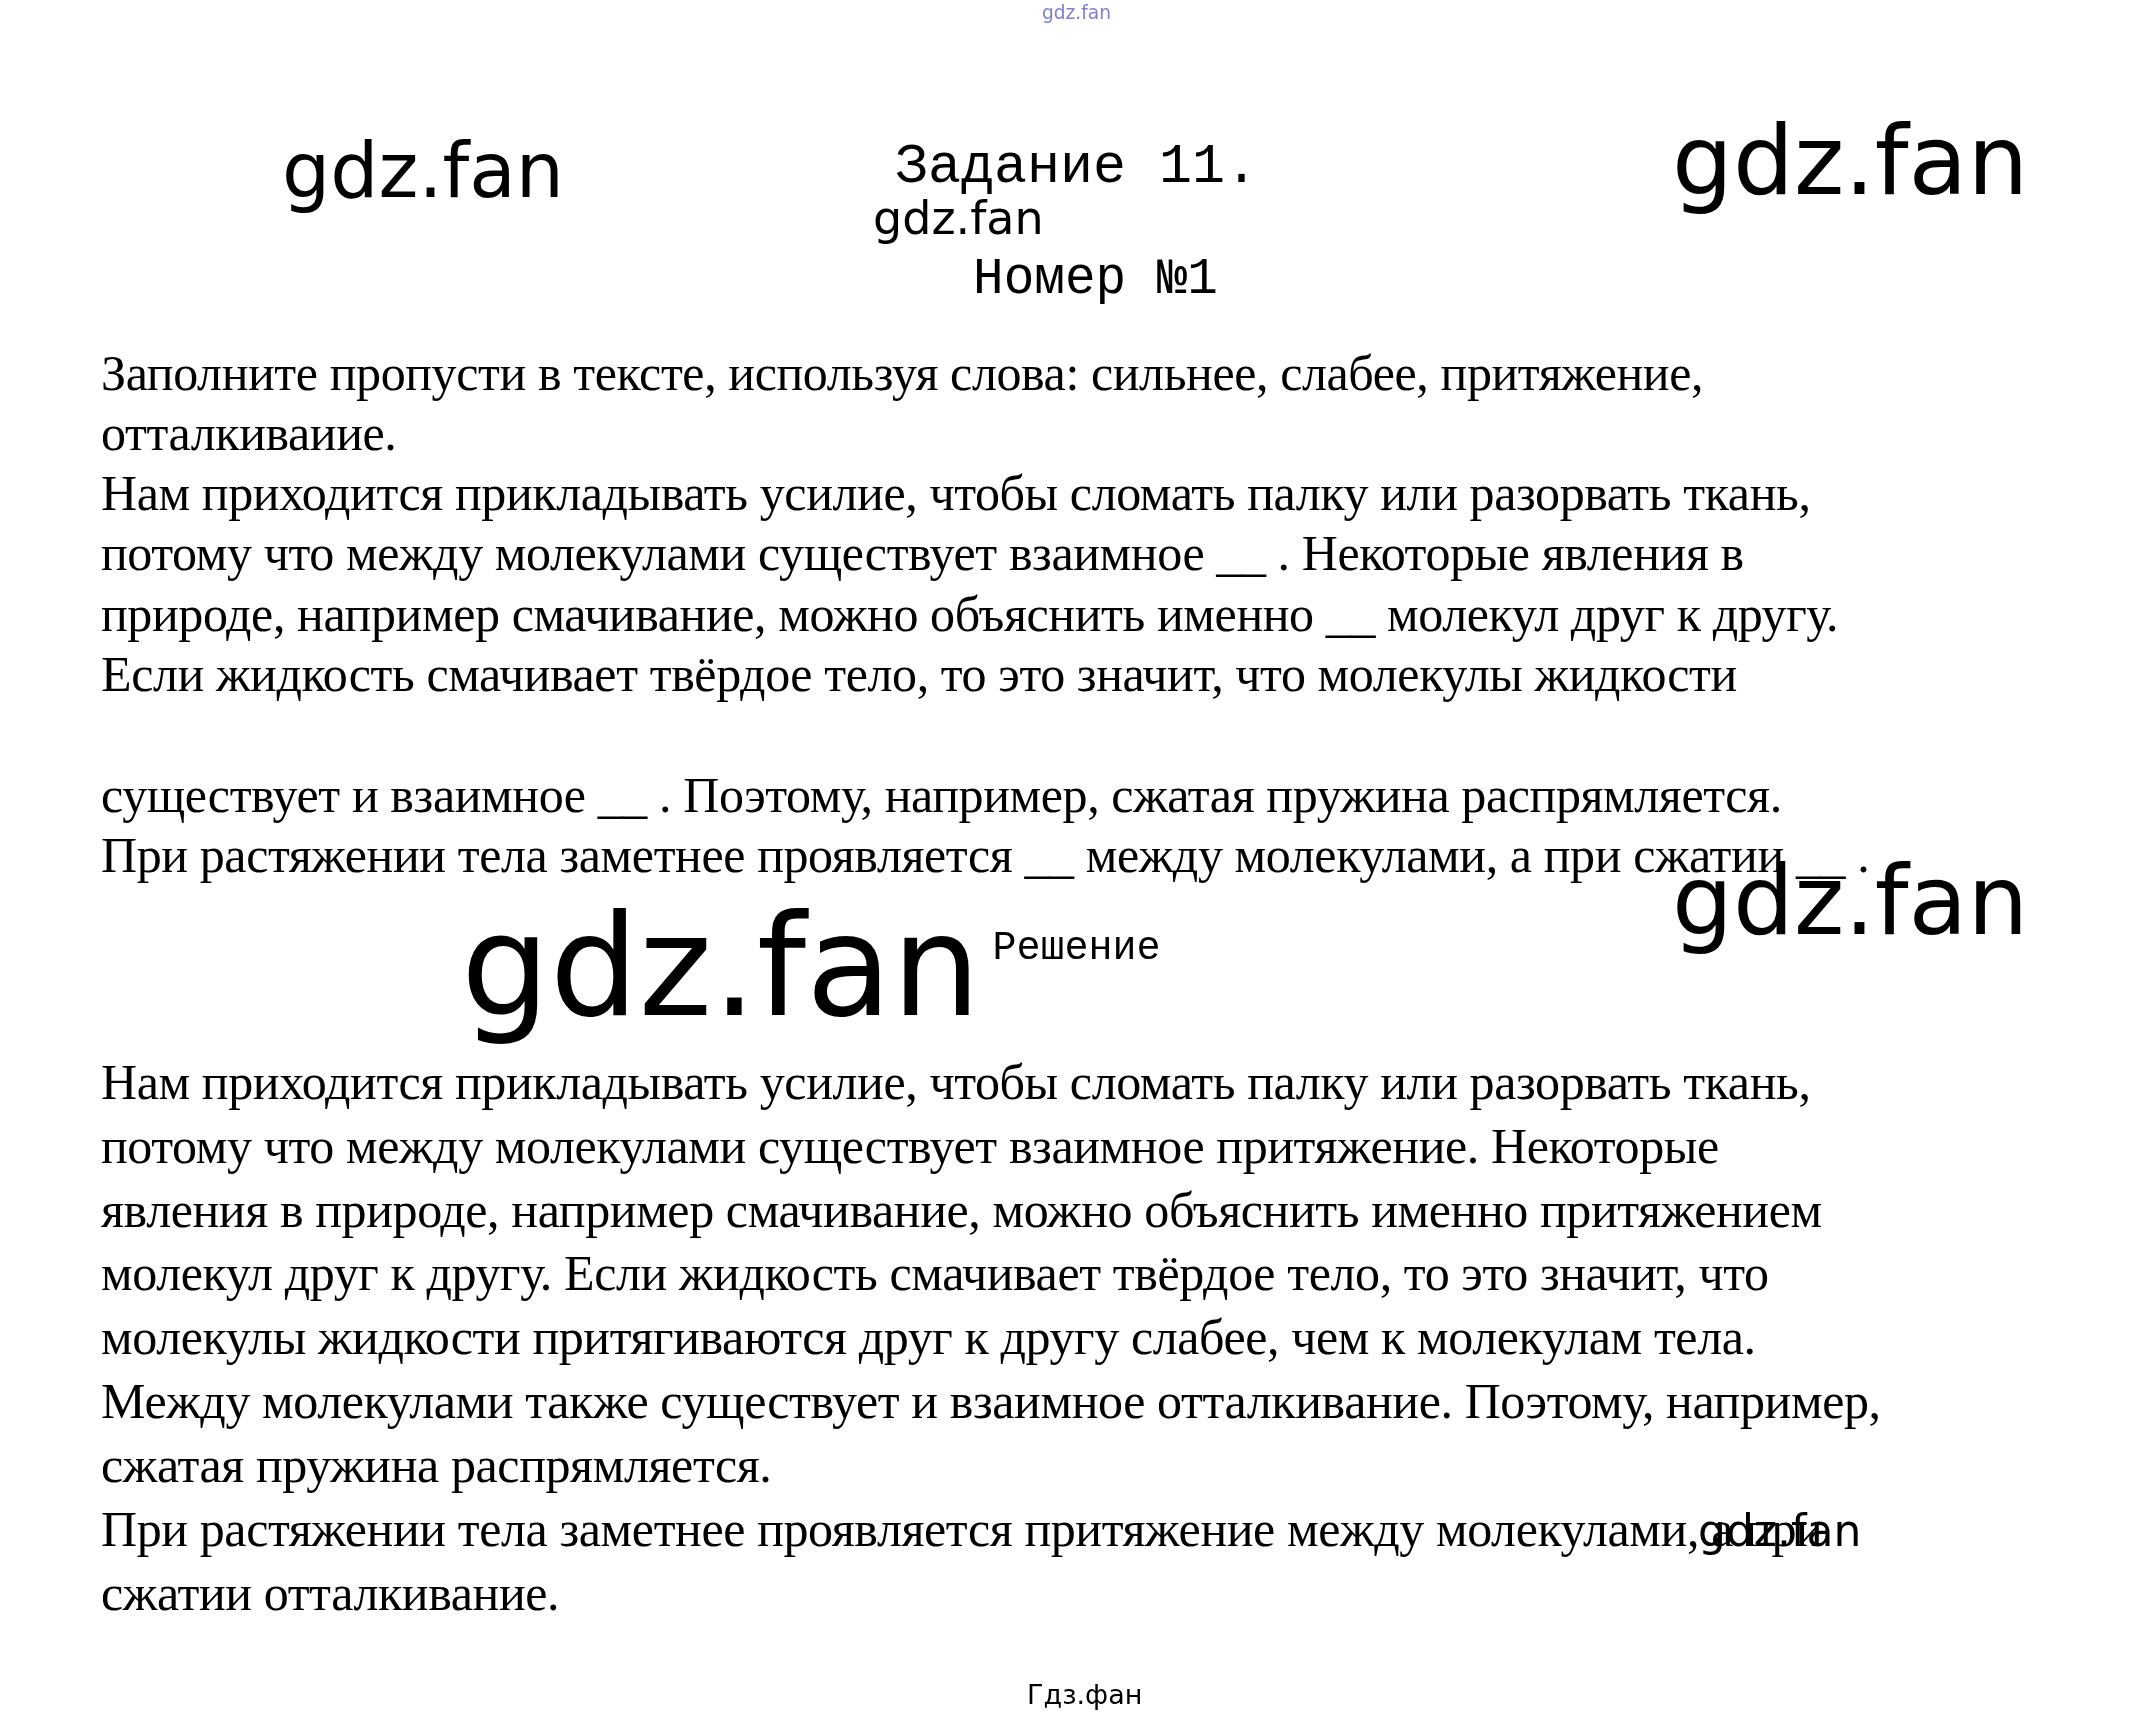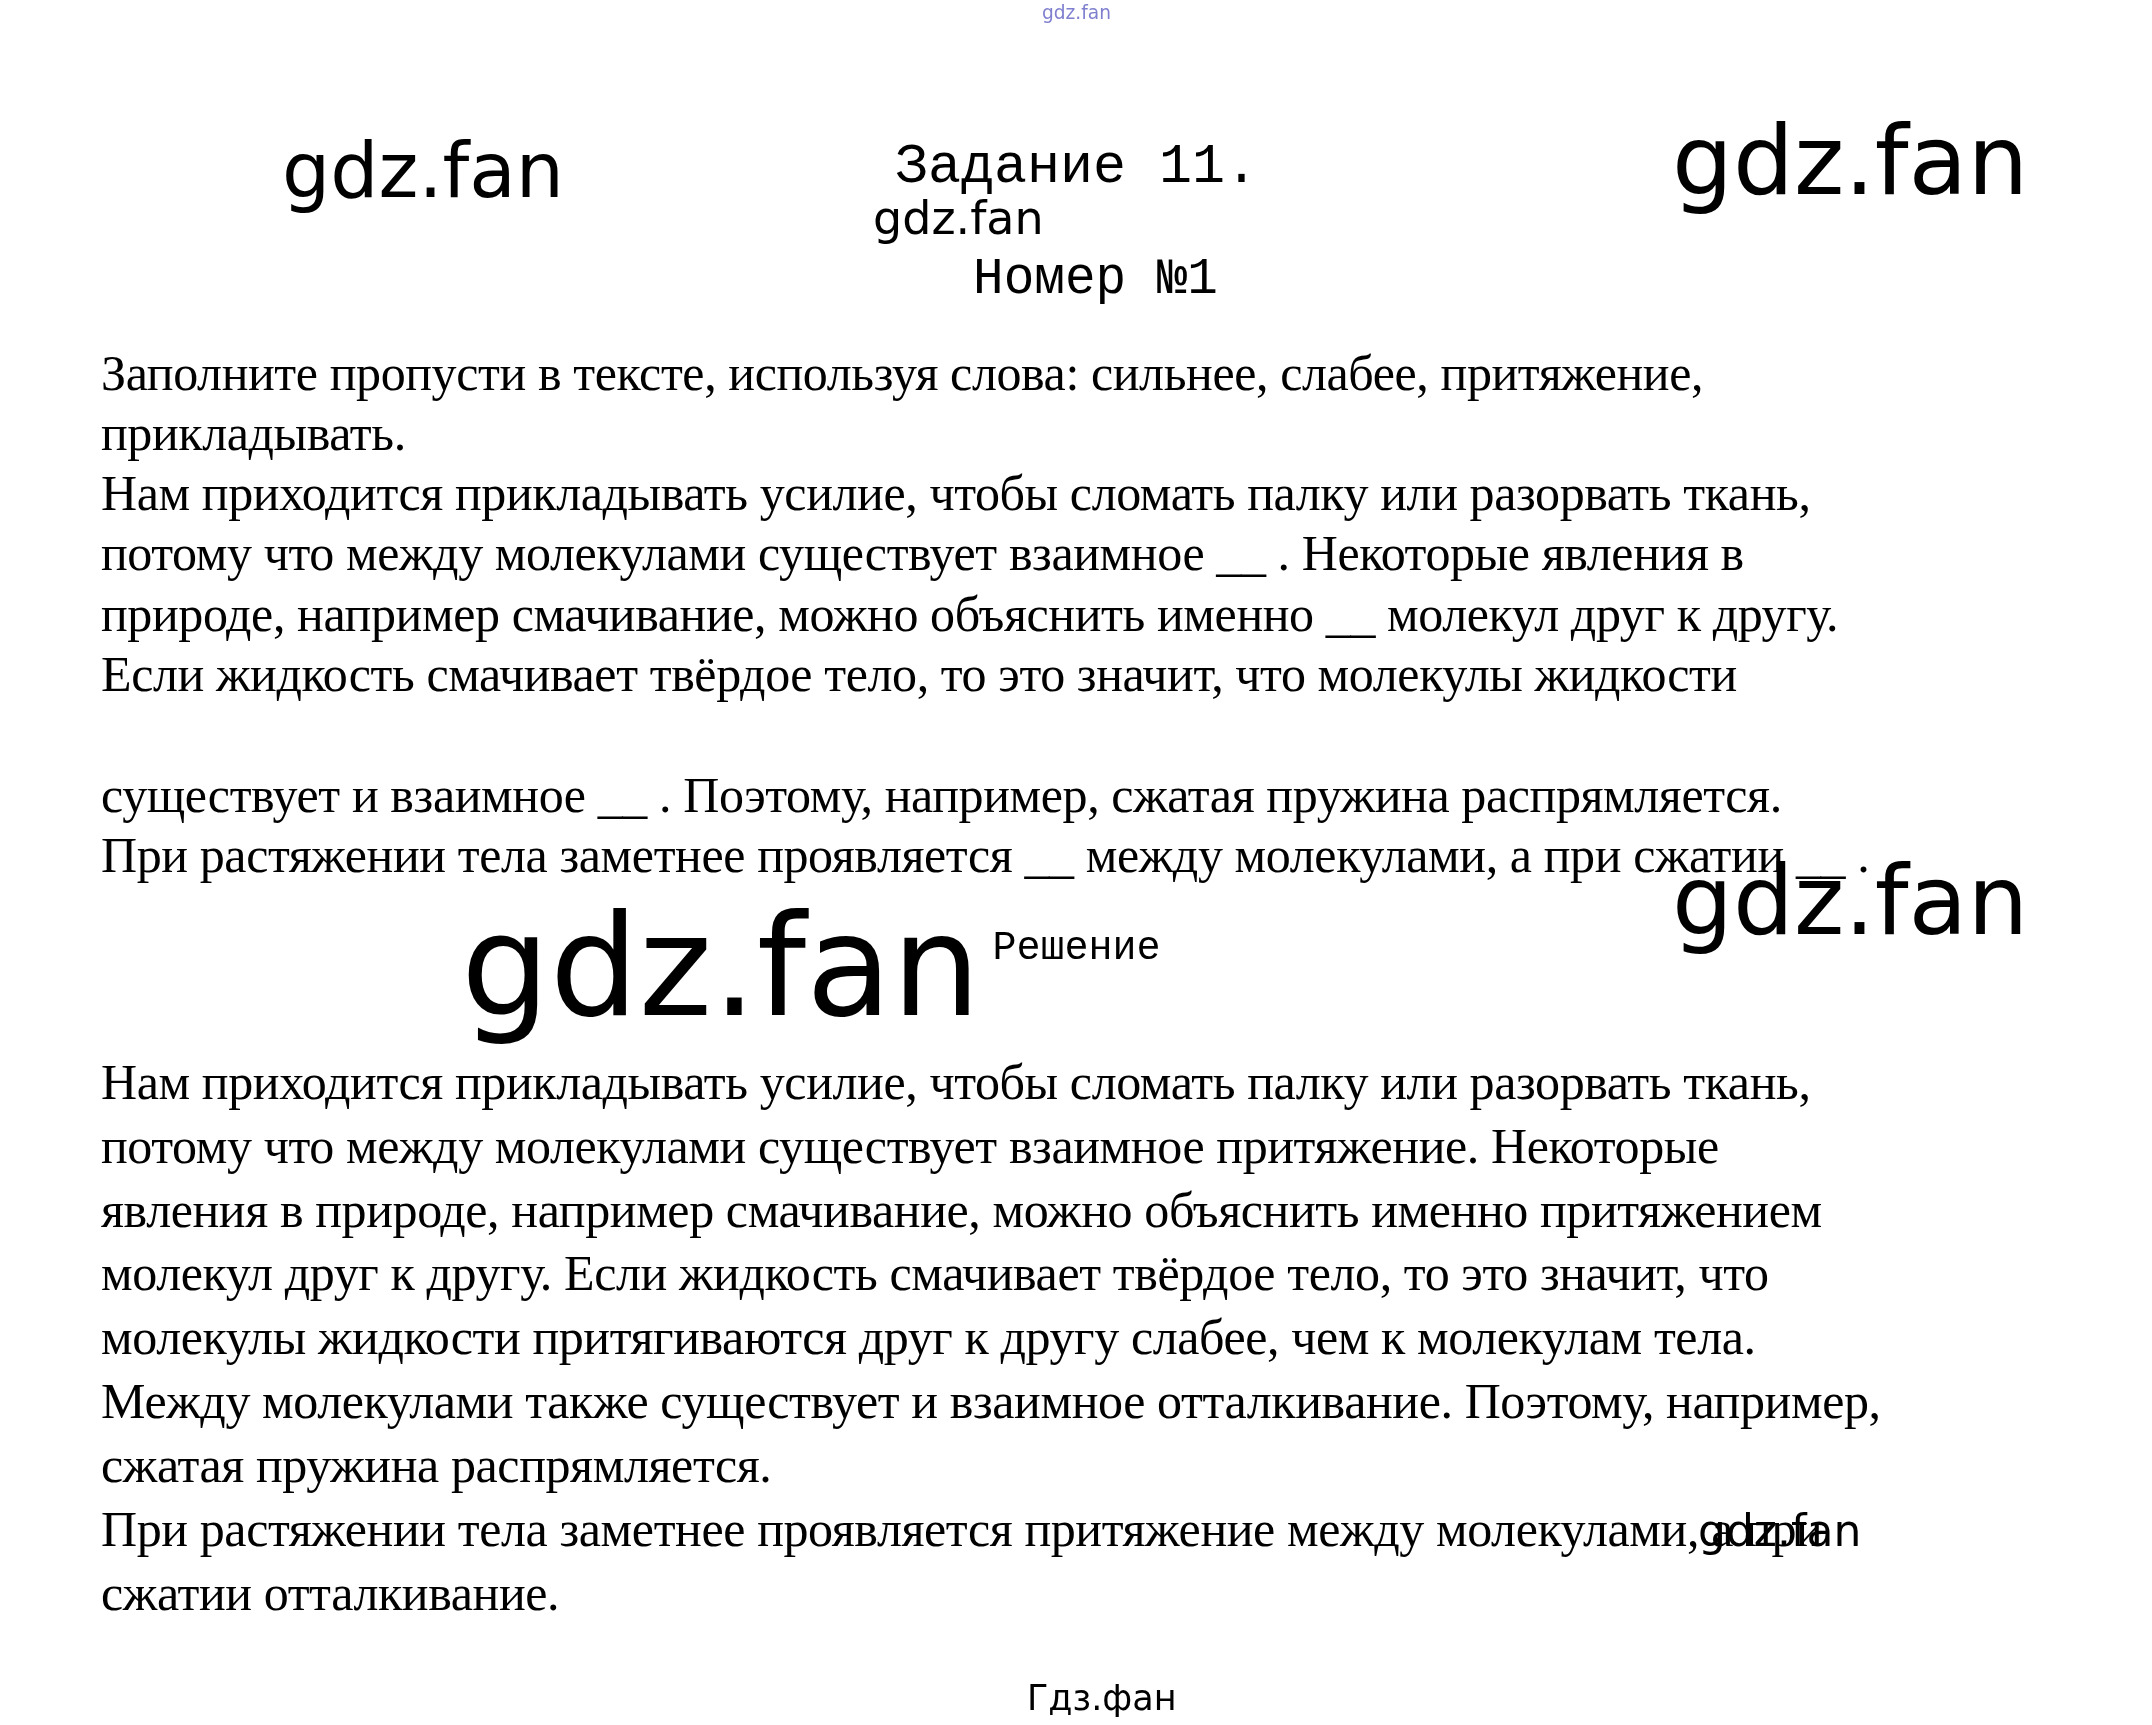--- a/index.html
+++ b/index.html
@@ -48,42 +48,42 @@
     white-space: nowrap;
     z-index: 2;
   }
   .wm-top-tiny    { left: 1042px; top: 3.5px;    font-size: 18.6px;  color: #7f7fd0; z-index: 5; }
   .wm-top-left    { left: 282px;  top: 133px;  font-size: 76px; }
   .wm-top-right   { left: 1672px; top: 113px;  font-size: 96px; }
   .wm-header      { left: 873px;  top: 195px;  font-size: 46px; z-index: 5; }
   .wm-center      { left: 461px;  top: 897px; font-size: 140px; }
   .wm-mid-right   { left: 1672px; top: 853px;  font-size: 96px; }
   .wm-bot-right   { left: 1698px; top: 1509px; font-size: 44px; }
-  .wm-bot-center  { left: 1027px; top: 1681px; font-size: 35px; }
+  .wm-bot-center  { left: 1027px; top: 1681px; font-size: 27px; }
 </style>
 </head>
 <body>
 
 <div class="page">
 
   <div class="wm wm-top-tiny">gdz.fan</div>
   <div class="wm wm-top-left">gdz.fan</div>
   <div class="wm wm-top-right">gdz.fan</div>
   <div class="wm wm-header">gdz.fan</div>
   <div class="wm wm-center">gdz.fan</div>
   <div class="wm wm-mid-right">gdz.fan</div>
   <div class="wm wm-bot-right">gdz.fan</div>
   <div class="wm wm-bot-center">Гдз.фан</div>
 
   <div class="centered h-task">Задание 11.</div>
   <div class="centered h-nomer">Номер №1</div>
   <div class="centered h-resh">Решение</div>
 
   <div class="line" style="top:348px">Заполните пропусти в тексте, используя слова: сильнее, слабее, притяжение,</div>
-  <div class="line" style="top:408px">прикладывать.</div>
+  <div class="line" style="top:408px">отталкиваиие.</div>
   <div class="line" style="top:468px">Нам приходится прикладывать усилие, чтобы сломать палку или разорвать ткань,</div>
   <div class="line" style="top:528px">потому что между молекулами существует взаимное __ . Некоторые явления в</div>
   <div class="line" style="top:589px">природе, например смачивание, можно объяснить именно __ молекул друг к другу.</div>
   <div class="line" style="top:649px">Если жидкость смачивает твёрдое тело, то это значит, что молекулы жидкости</div>
   <div class="line" style="top:770px">существует и взаимное __ . Поэтому, например, сжатая пружина распрямляется.</div>
   <div class="line" style="top:830px">При растяжении тела заметнее проявляется __ между молекулами, а при сжатии __ .</div>
 
   <div class="line" style="top:1057px">Нам приходится прикладывать усилие, чтобы сломать палку или разорвать ткань,</div>
   <div class="line" style="top:1121px">потому что между молекулами существует взаимное притяжение. Некоторые</div>
   <div class="line" style="top:1185px">явления в природе, например смачивание, можно объяснить именно притяжением</div>

